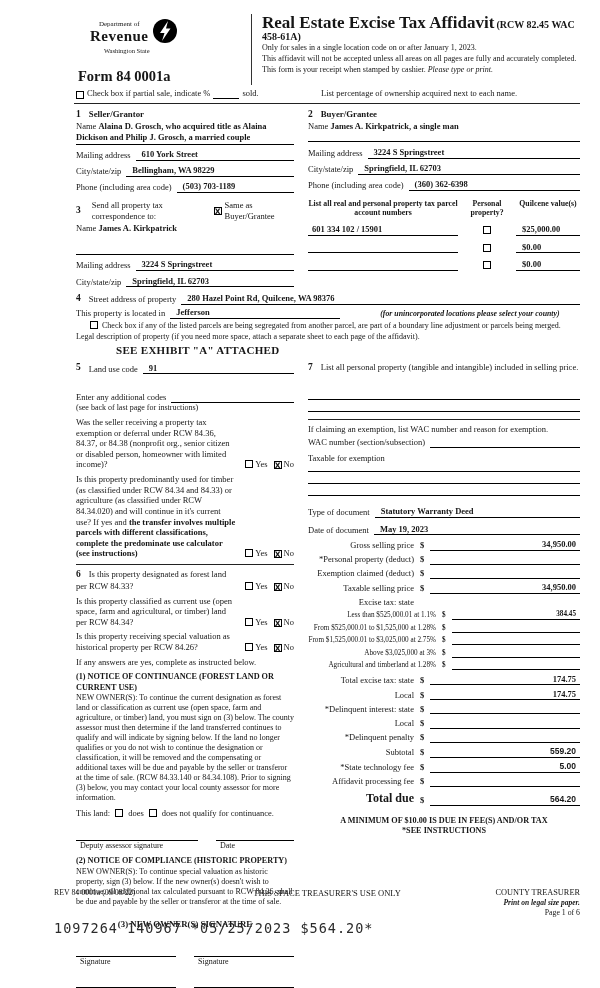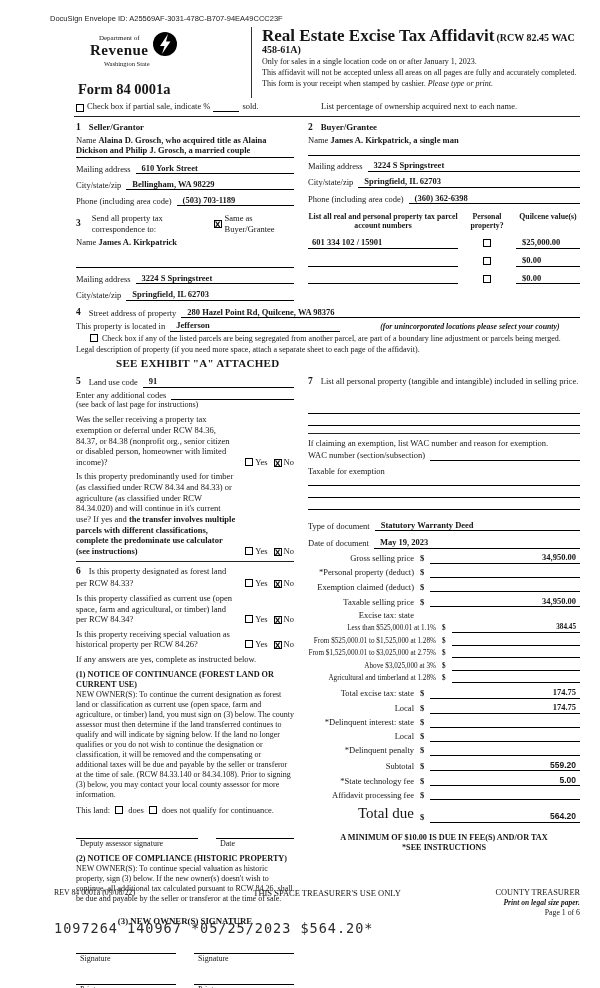--- a/index.html
+++ b/index.html
@@ -79,40 +79,39 @@
 
   
   .blankline { border-bottom:1px solid #000; height:12px; }
   .tax-row { display:flex; align-items:flex-end; margin-top:3.5px; }
   .tax-label { flex:1; text-align:right; padding-right:6px; }
   .tax-dollar { flex:none; width:10px; font-weight:bold; }
   .tax-line { flex:none; width:150px; border-bottom:1px solid #000; text-align:right; font-weight:bold; padding-right:4px; min-height:10px; }
   .tax-row.rate { font-size:7.2px; margin-top:2.5px; }
   .tax-row.rate .tax-line { width:128px; }
   .tax-row .sansval { font-family:"Liberation Sans", sans-serif; font-weight:bold; font-size:8.5px; }
-  .tax-row.big .tax-label { font-weight:normal; font-size:15px; }
+  .tax-row.big .tax-label { font-weight:bold; font-size:12px; }
   .excise-hdr { text-align:right; padding-right:166px; margin-top:3px; }
   .min-note { text-align:center; font-weight:bold; font-size:8.2px; margin-top:10px; line-height:1.3; }
 
   
   .footer { position:absolute; left:54px; right:20px; top:888px; }
   .foot-row { display:flex; align-items:flex-start; }
   .foot-rev { width:160px; font-size:7.8px; }
   .foot-center { flex:1; text-align:center; font-size:8.5px; }
   .foot-right { width:140px; text-align:right; font-size:8.3px; }
   .foot-right .note { font-style:italic; font-weight:bold; font-size:7.5px; }
   .foot-right .page-num { font-size:7.8px; }
   .stamp { font-family:"DejaVu Sans Mono", monospace; font-size:13.5px; color:#2b2b2b; letter-spacing:1px; margin-top:3px; }
 </style>
 </head>
 <body>
 
 <div class="page">
 
-  <div class="ds-env">DocuSign Envelope ID: A25569AF-3031-478C-B707-94EA49CCC23F</div>
 
   <div class="form-main">
 
     <div class="header">
       <div class="hdr-left">
         <div class="dept-row">
           <div class="dept-lines">
             <div class="dept1">Department of</div>
             <div class="dept2">Revenue</div>
           </div>
@@ -248,21 +247,21 @@
 
     <div class="cols" style="margin-top:5px;">
 
       <div class="lcol">
         <div>
           <div class="field" style="margin-top:0;">
             <span class="secnum">5</span>
             <span class="lbl">Land use code</span>
             <span class="val">91</span>
           </div>
-          <div class="field" style="margin-top:2px;">
+          <div class="field" style="margin-top:18px;">
             <span class="lbl">Enter any additional codes</span>
             <span class="val"></span>
           </div>
           <div style="font-size:8px;">(see back of last page for instructions)</div>
           <div class="qrow">
             <span class="qtext">Was the seller receiving a property tax exemption or deferral under RCW 84.36, 84.37, or 84.38 (nonprofit org., senior citizen or disabled person, homeowner with limited income)?</span>
             <span class="yn"><span class="cb"></span><span>Yes</span><span class="cb">X</span><span>No</span></span>
           </div>
           <div class="qrow">
             <span class="qtext"><span>Is this property predominantly used for timber (as classified under RCW 84.34 and 84.33) or agriculture (as classified under RCW 84.34.020) and will continue in it's current use? If yes and</span> <b>the transfer involves multiple parcels with different classifications, complete the predominate use calculator (see instructions)</b></span>

